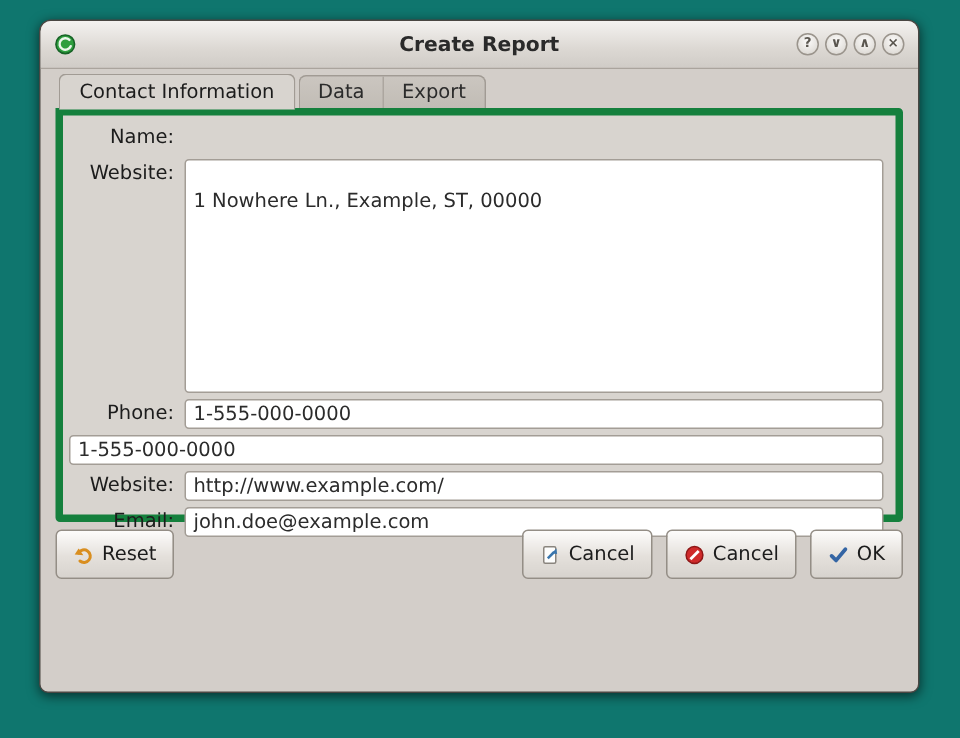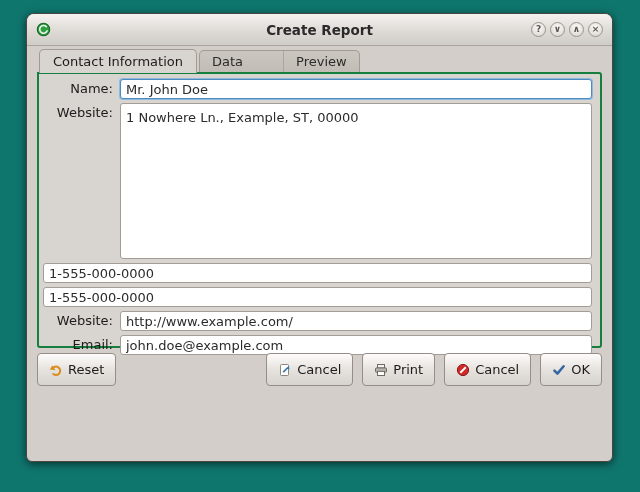--- a/index.html
+++ b/index.html
@@ -36,49 +36,49 @@
   
   .tabstrip{display:flex;align-items:flex-end;margin:3px 0 0 12px;height:23px;flex:none;position:relative;z-index:2;}
   .tab-active{
     height:23px;padding:0 13px;display:flex;align-items:center;
     background:#d8d4cf;border:1px solid #a19b94;border-bottom:none;
     border-radius:5px 5px 0 0;font-size:13px;color:#1c1c1c;margin-bottom:-1px;
   }
   .tab-inactive-group{
     display:flex;height:21px;margin-left:2px;
     background:linear-gradient(#cbc6c0,#c1bcb5);
-    border:1px solid #a19b94;border-bottom:none;border-radius:5px 5px 0 0;gap:28px;
+    border:1px solid #a19b94;border-bottom:none;border-radius:5px 5px 0 0;
   }
   .tab-inactive{
     padding:0 12px;display:flex;align-items:center;
     font-size:13px;color:#2b2b2b;
   }
   .tab-inactive + .tab-inactive{border-left:1px solid #aca69f;}
 
   
   .notebook{
     margin:0 10px;height:276px;flex:none;
-    background:#d8d4cf;border:2px solid #15803d;border-radius:0 3px 3px 3px;
+    background:#d8d4cf;border:5px solid #15803d;border-radius:0 3px 3px 3px;
     box-sizing:border-box;padding:5px 8px 0 4px;
     display:flex;flex-direction:column;
   }
   .row{display:flex;align-items:center;margin-bottom:4px;}
   .row.top{align-items:flex-start;}
   .lbl{
     width:70px;flex:none;text-align:right;padding-right:7px;
     font-size:13px;color:#1c1c1c;line-height:20px;
   }
   .field{
     flex:1;height:20px;box-sizing:border-box;
     border:1px solid #a39d96;border-radius:3px;background:#fff;
     padding:0 5px;font-size:13px;color:#2b2b2b;
     font-family:"DejaVu Sans","Liberation Sans",sans-serif;outline:none;
   }
   .field.focused{border:1px solid #4d8bbf;box-shadow:0 0 0 1px #8fbade;}
-  textarea.field{height:156px;resize:none;padding:6px 5px;line-height:1.25;}
+  textarea.field{height:156px;resize:none;padding:20px 5px;line-height:1.25;}
 
   
   .btnrow{display:flex;margin:5px 10px 0;flex:none;align-items:center;}
   .btn-right{margin-left:auto;display:flex;gap:9px;}
   .btn{
     height:33px;display:inline-flex;align-items:center;gap:5px;
     padding:0 11px;box-sizing:border-box;
     background:linear-gradient(#fdfcfb,#e4e0db 55%,#d7d3ce);
     border:1px solid #948e86;border-radius:4px;
     font-size:13px;color:#1c1c1c;cursor:default;
@@ -103,38 +103,38 @@
         <div class="win-btn">∨</div>
         <div class="win-btn">∧</div>
         <div class="win-btn">×</div>
       </div>
     </div>
 
     <div class="tabstrip">
       <div class="tab-active">Contact Information</div>
       <div class="tab-inactive-group">
         <div class="tab-inactive">Data</div>
-        <div class="tab-inactive">Preview</div>
+        <div class="tab-inactive">Export</div>
       </div>
     </div>
 
     <div class="notebook">
 
       <div class="row">
         <div class="lbl">Name:</div>
-        <input class="field focused" type="text" value="Mr. John Doe" style="">
       </div>
 
 
       <div class="row top">
         <div class="lbl">Website:</div>
         <textarea class="field" style="">1 Nowhere Ln., Example, ST, 00000</textarea>
       </div>
 
       <div class="row">
+        <div class="lbl">Phone:</div>
         <input class="field" type="text" value="1-555-000-0000" style="">
       </div>
 
       <div class="row">
         <input class="field" type="text" value="1-555-000-0000" style="">
       </div>
 
       <div class="row">
         <div class="lbl">Website:</div>
         <input class="field" type="text" value="http://www.example.com/" style="">
@@ -158,28 +158,20 @@
       <div class="btn-right">
         <button class="btn">
           <svg width="14" height="14" viewBox="0 0 14 14">
             <rect x="2.5" y="1.5" width="8" height="11" rx="1" fill="#fdfdfc" stroke="#8a857e"></rect>
             <path d="M5.2 9.2 L9.4 5" stroke="#3a76ad" stroke-width="1.7" fill="none"></path>
             <path d="M10.9 2.7 l0.5 3.6 -3.6 -0.5 z" fill="#3a76ad"></path>
           </svg>
           <span>Cancel</span>
         </button>
 
-        <button class="btn">
-          <svg width="14" height="14" viewBox="0 0 14 14">
-            <rect x="3.5" y="1.5" width="7" height="3.6" fill="#f3f2f0" stroke="#6e6a64"></rect>
-            <rect x="1.5" y="4.9" width="11" height="4.4" rx="1" fill="#b6b2ac" stroke="#6e6a64"></rect>
-            <rect x="3.5" y="8.4" width="7" height="4.1" fill="#ffffff" stroke="#6e6a64"></rect>
-          </svg>
-          <span>Print</span>
-        </button>
 
         <button class="btn">
           <svg width="14" height="14" viewBox="0 0 14 14">
             <circle cx="7" cy="7" r="5.6" fill="#cf2a2a" stroke="#8e1717"></circle>
             <rect x="3.1" y="6.1" width="7.8" height="1.9" fill="#ffffff" transform="rotate(-45 7 7)"></rect>
           </svg>
           <span>Cancel</span>
         </button>
 
         <button class="btn">

